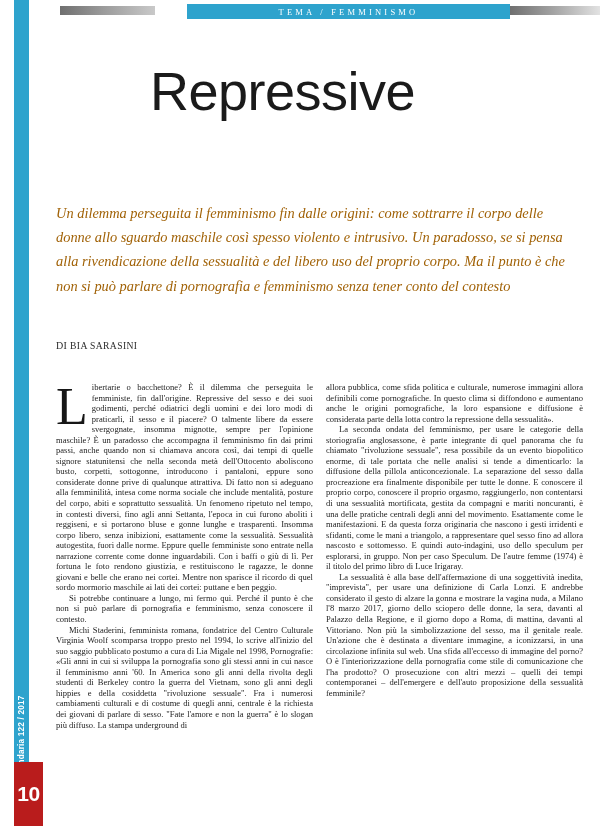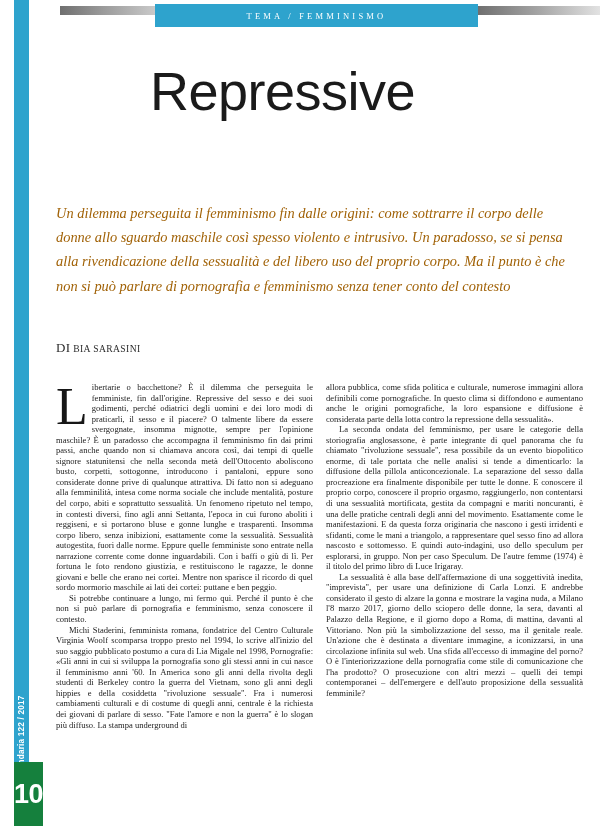--- a/index.html
+++ b/index.html
@@ -45,25 +45,25 @@
     transform-origin: center center;
     white-space: nowrap;
     line-height: 15px;
   }
   .folio {
     position: absolute;
     left: 14px;
     bottom: 0;
     width: 29px;
     height: 64px;
-    background: #15803d;
+    background: #b91c1c;
     color: #ffffff;
     font-family: "Liberation Sans", sans-serif;
     font-weight: bold;
-    font-size: 27px;
+    font-size: 21px;
     display: flex;
     align-items: center;
     justify-content: center;
     letter-spacing: -0.5px;
   }
 
   
   .header {
     position: absolute;
     left: 60px; top: 4px;
@@ -80,22 +80,23 @@
   .header-kicker {
     flex: 0 0 323px;
     background: #2ea3cd;
     color: #ffffff;
     font-family: "Liberation Serif", serif;
     font-size: 8.5px;
     letter-spacing: 3.2px;
     display: flex;
     align-items: center;
     justify-content: center;
-    height: 23px;
+    height: 15px;
     white-space: nowrap;
+    margin-left: 32px;
   }
   .header-rule-right {
     flex: 1 1 auto;
     background: linear-gradient(to right, #6f6f6f 0%, #a5a5a5 50%, #e2e2e2 100%);
     align-self: center;
     height: 9px;
   }
 
   
   .headline {
@@ -128,21 +129,21 @@
   
   .byline {
     position: absolute;
     left: 56px; top: 340px;
     font-family: "Liberation Serif", serif;
     font-size: 9px;
     letter-spacing: 0.4px;
     color: #2b2b2b;
     text-transform: uppercase;
   }
-  .byline .di { font-size: 13px; text-align: center; }
+  .byline .di { font-size: 10px; text-align: center; }
   .byline .nm { font-size: 9.6px; }
 
   
   .cols {
     position: absolute;
     left: 56px; top: 382px;
     width: 528px;
     height: 430px;
     display: flex;
     gap: 13px;

